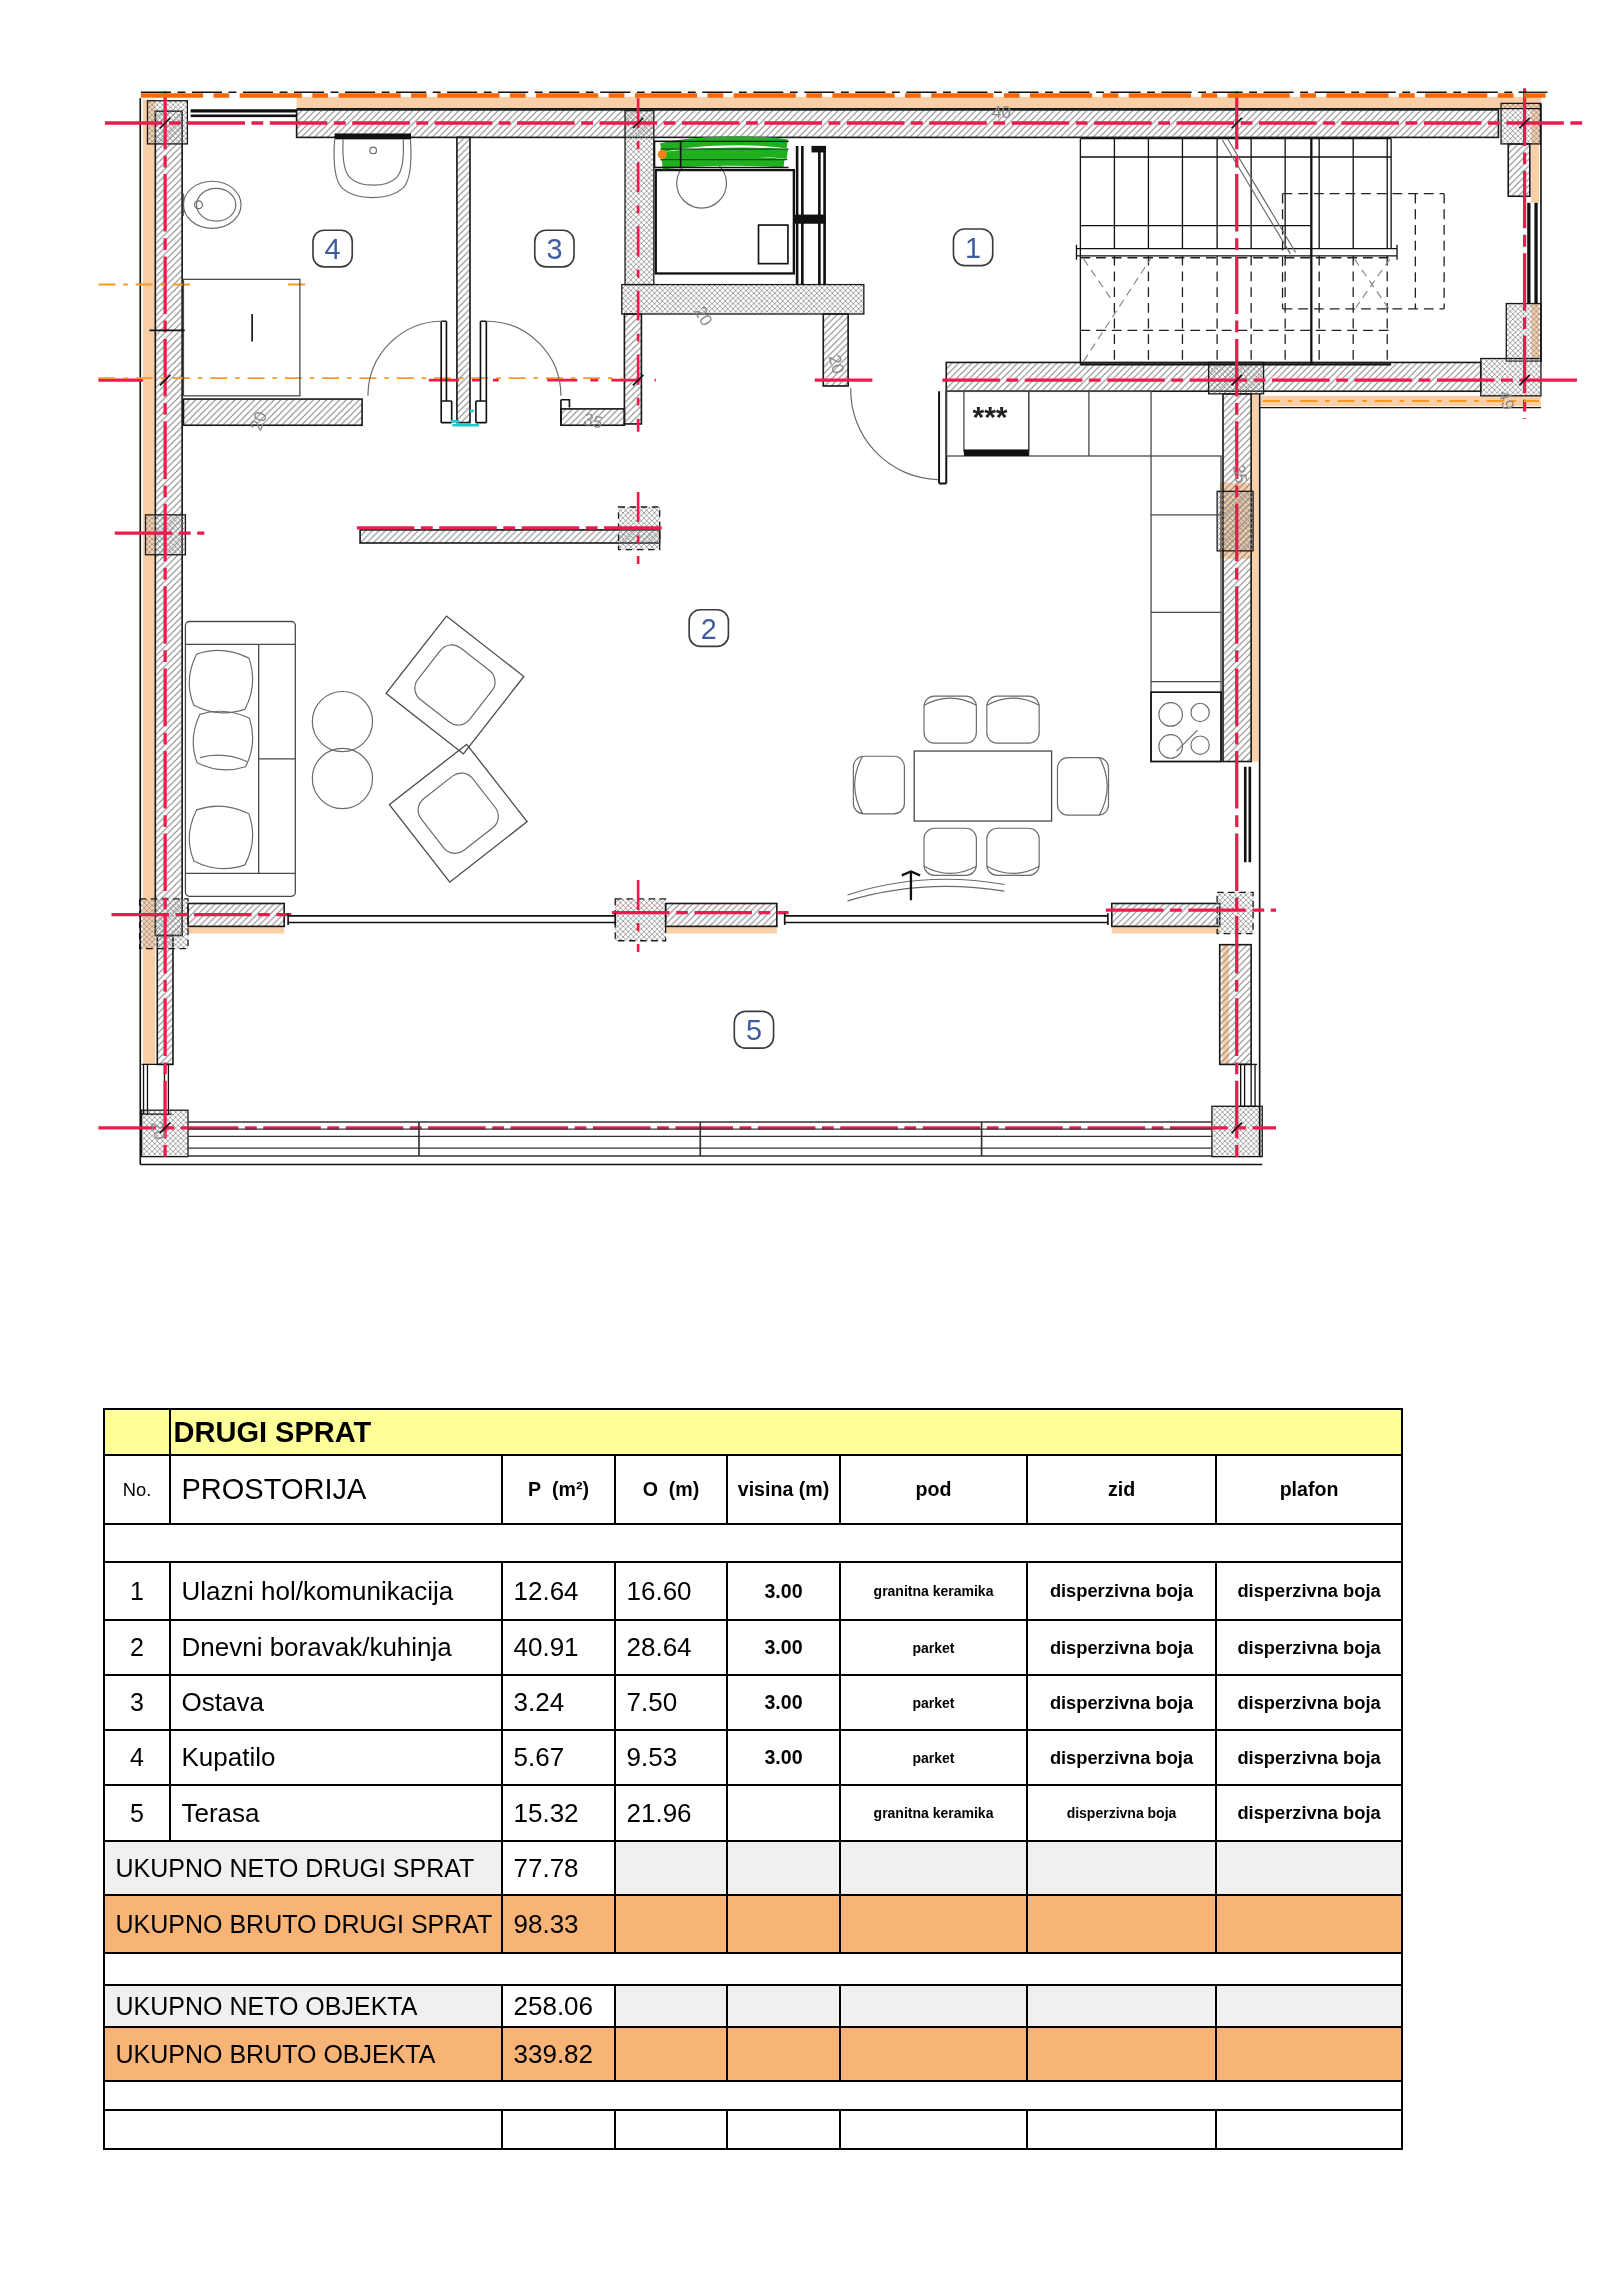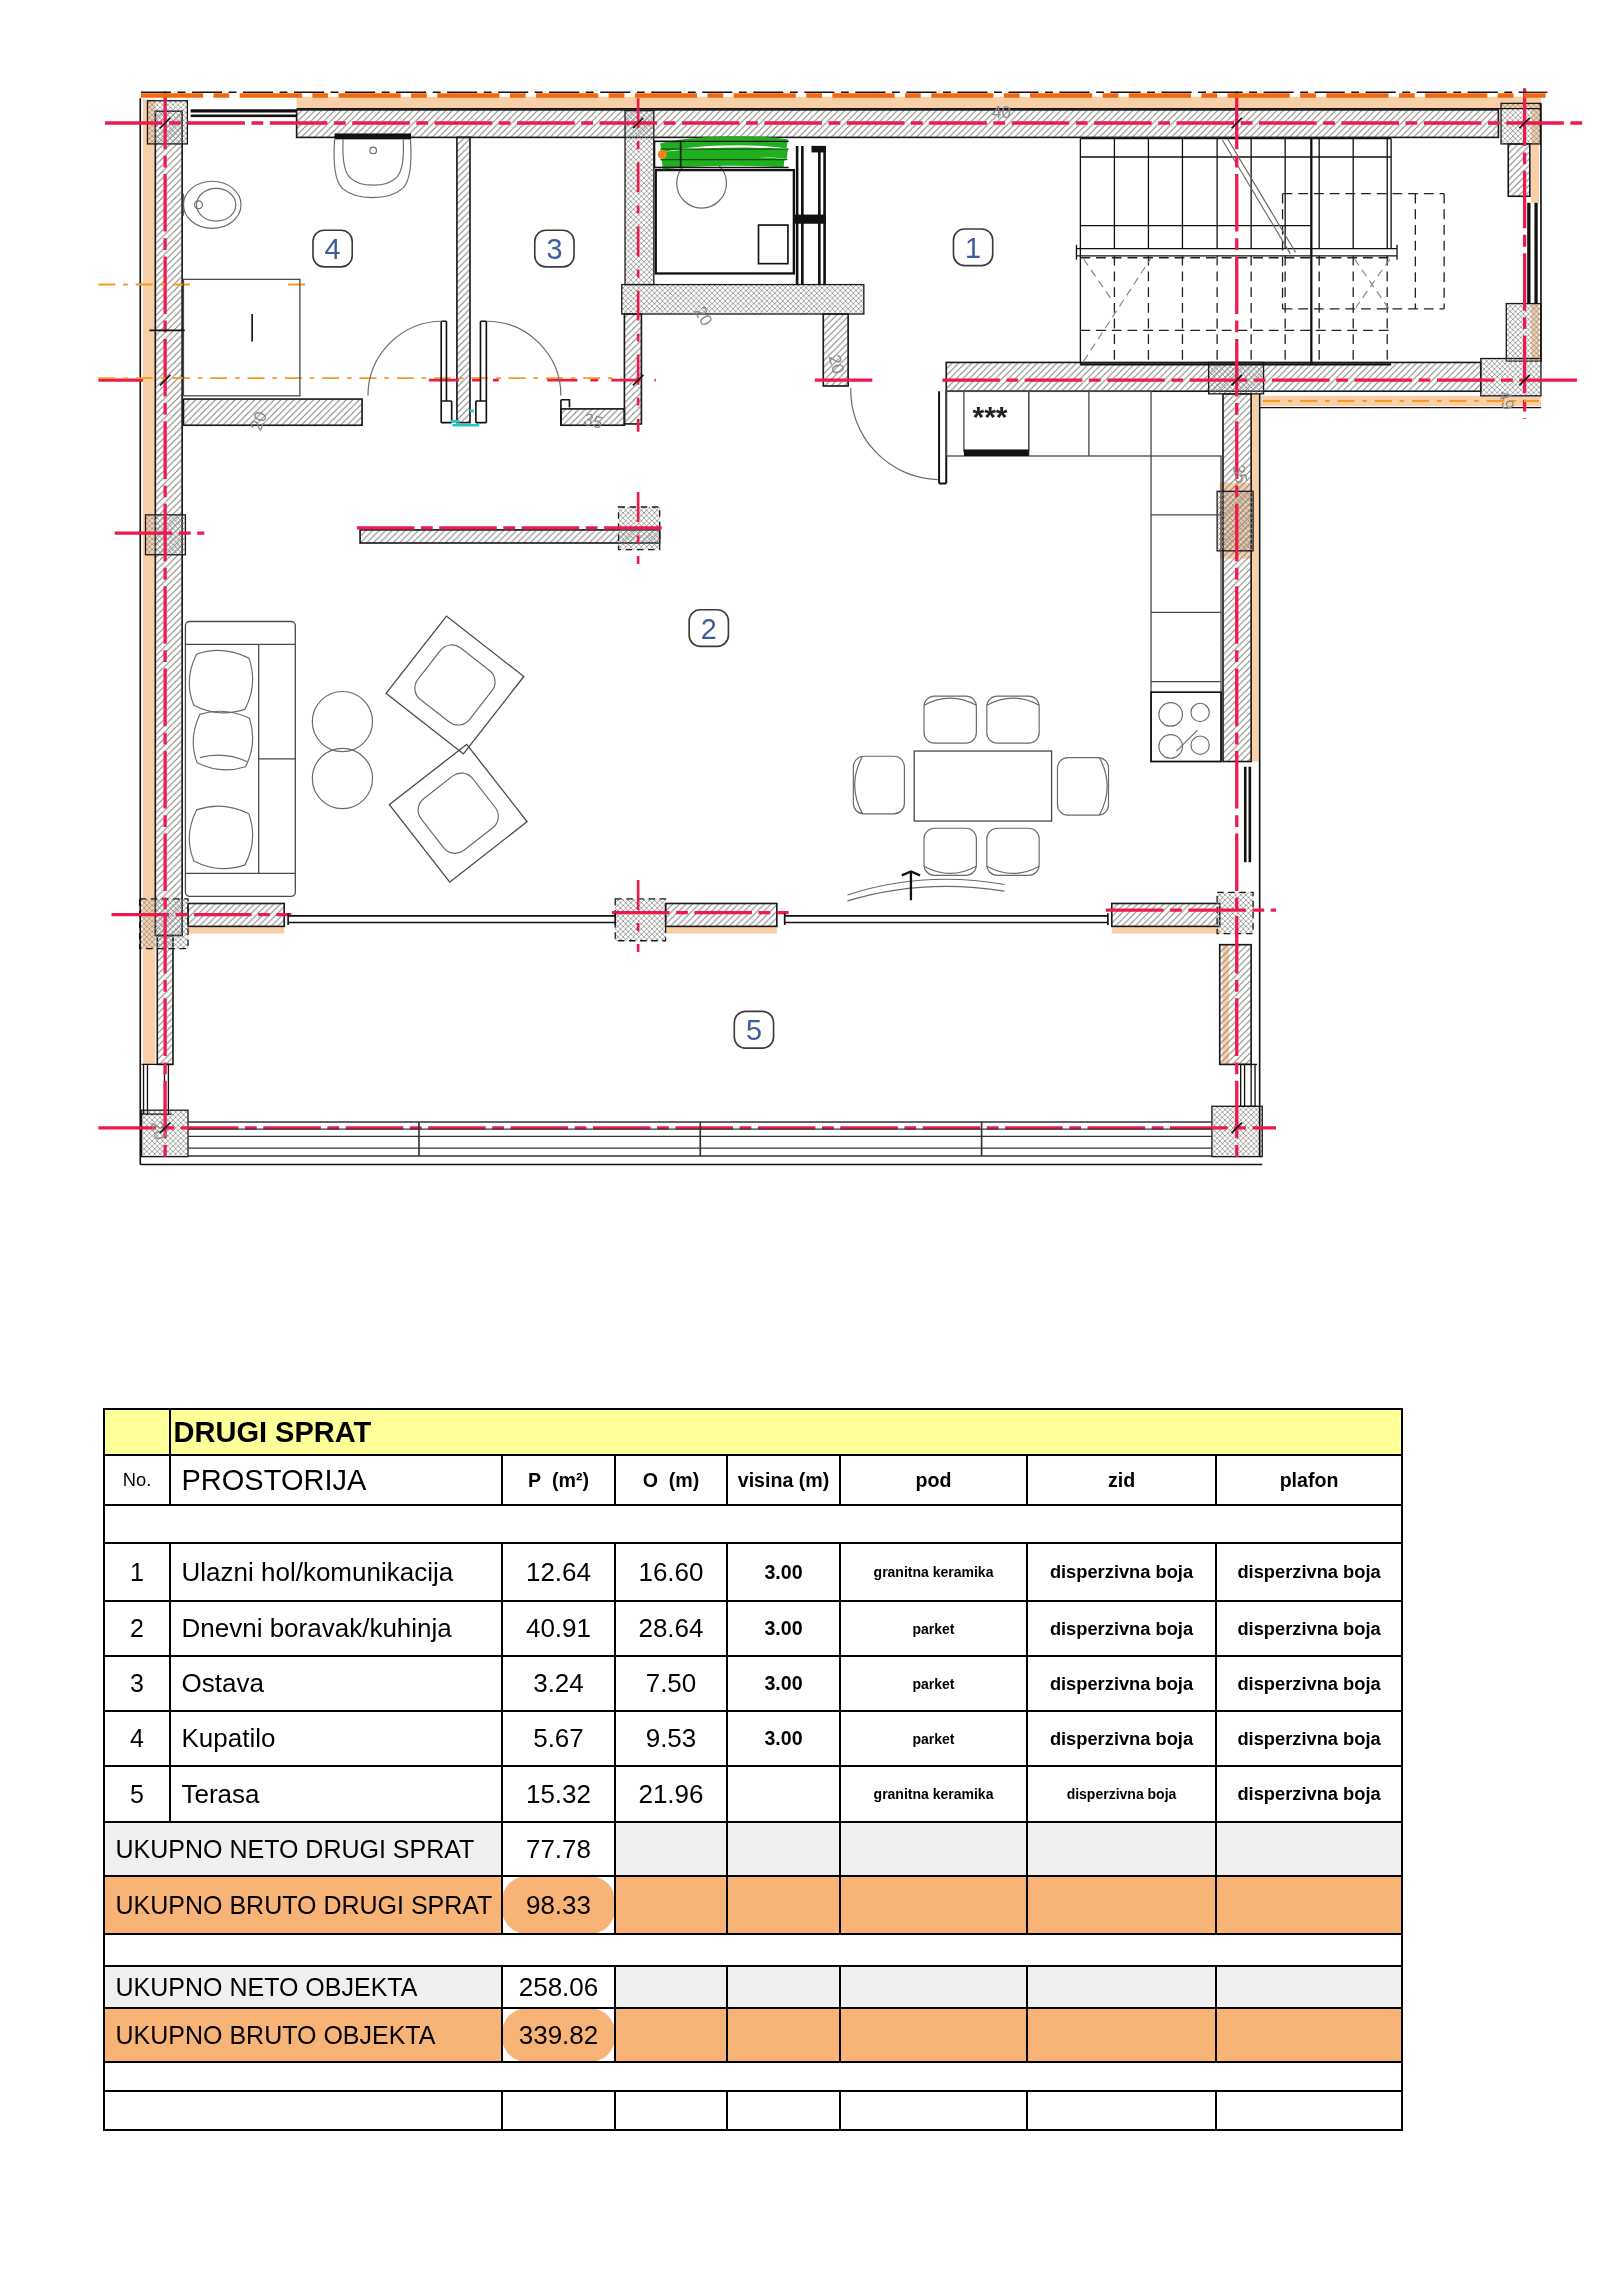--- a/index.html
+++ b/index.html
@@ -17,21 +17,21 @@
 svg .thing{stroke:#6a6a6a;stroke-width:1.8;fill:none;}
 svg .blk{stroke:#111;fill:none;}
 svg .dsh{stroke:#222;stroke-width:2;fill:none;stroke-dasharray:15 9;}
 svg .dshg{stroke:#888;stroke-width:1.8;fill:none;stroke-dasharray:12 8;}
 svg .lblr{fill:#fff;stroke:#3c3c3c;stroke-width:2.5;}
 svg .lblt{font-family:"Liberation Sans",sans-serif;font-size:44px;fill:#3D5C9E;}
 svg .dim{font-family:"Liberation Sans",sans-serif;font-size:26px;fill:#8a8a8a;}
 #tbl{position:absolute;left:103px;top:1408px;border-collapse:collapse;table-layout:fixed;width:1300px;color:#000;}
 #tbl td{border:2px solid #000;padding:0 10.5px;text-align:center;vertical-align:middle;overflow:hidden;white-space:nowrap;}
 #tbl .tl{text-align:left;}
-#tbl .tr{text-align:center;border-radius:25px;}
+#tbl .tr{text-align:left;}
 #tbl .b{font-weight:bold;padding:0 2.6px;}
 #tbl .fs30{font-size:18.3px;}#tbl .fs32{font-size:18.3px;}#tbl .fs33{font-size:19.6px;}#tbl .fs34{font-size:14px;}#tbl .fs38{font-size:22px;}#tbl .fs44{font-size:25px;}#tbl .fs46{font-size:26px;}#tbl .fs48{font-size:26px;}#tbl .fs42{font-size:25px;}#tbl .fsp{font-size:29px;}
 #tbl .ry td{background:#FFFF99;}
 #tbl .ry2 td{background:#FFFF99;}
 #tbl .rg td{background:#F1F0F0;margin-top:36px;}
 #tbl .ro td{background:#F8B377;}
 </style>
 </head>
 <body>
 <div id="page">
@@ -299,21 +299,21 @@
         <col style="width:113px">
         <col style="width:187px">
         <col style="width:189px">
         <col style="width:186px">
 </colgroup>
 <tbody>
         <tr class="ry" style="height:46px">
           <td></td>
           <td colspan="7" class="tl b fsp">DRUGI SPRAT</td>
         </tr>
-<tr style="height:50px">
+<tr style="height:69px">
           <td class="fs30">No.</td>
           <td class="tl fsp">PROSTORIJA</td>
           <td class="b fs33">P&nbsp; (m²)</td>
           <td class="b fs33">O&nbsp; (m)</td>
           <td class="b fs33">visina (m)</td>
           <td class="b fs33">pod</td>
           <td class="b fs33">zid</td>
           <td class="b fs33">plafon</td>
         </tr>
 <tr style="height:38px">

